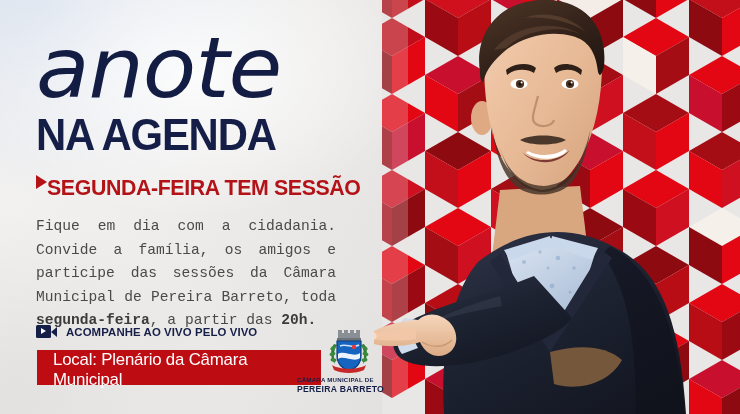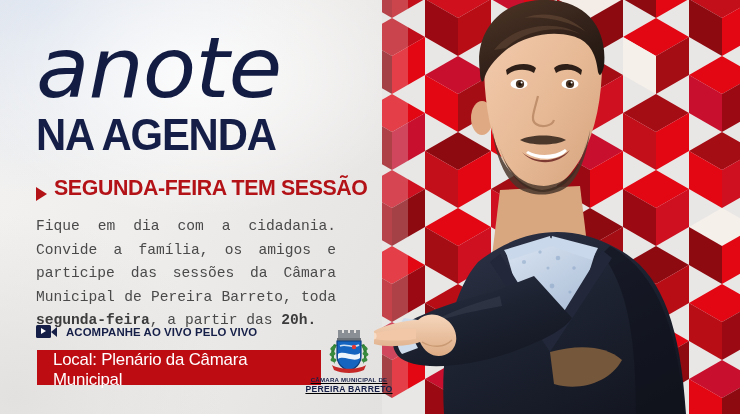--- a/index.html
+++ b/index.html
@@ -61,21 +61,21 @@
     font-weight:bold;
     font-size:44px;
     line-height:44px;
     letter-spacing:-1.2px;
     color:#141e47;
     transform:scaleX(.95);
     transform-origin:left center;
   }
   .subhead{
     position:absolute;left:36px;top:163px;
-    display:flex;align-items:flex-end;gap:7px;
+    display:flex;align-items:flex-start;
   }
   .tri{
     width:0;height:0;
     border-left:11px solid #b31217;
     border-top:7px solid transparent;
     border-bottom:7px solid transparent;
   }
   .subhead-text{
     font-family:"Liberation Sans",sans-serif;
     font-weight:bold;
@@ -140,22 +140,20 @@
     font-size:17px;
     color:#ffffff;
     letter-spacing:-.2px;
     transform:scaleX(.99);
     transform-origin:left center;
   }
 
   
   .logo{
     position:absolute;left:297px;top:318px;width:104px;height:76px;
-    text-align:center;
-    text-decoration:underline;
   }
   .logo .crest{display:block;margin:0 auto;}
   .logo .l1{
     font-family:"Liberation Sans",sans-serif;
     font-weight:bold;font-size:6.1px;letter-spacing:.25px;
     color:#141e47;margin-top:2px;
   }
   .logo .l2{
     font-family:"Liberation Sans",sans-serif;
     font-weight:bold;font-size:8.6px;letter-spacing:.3px;

